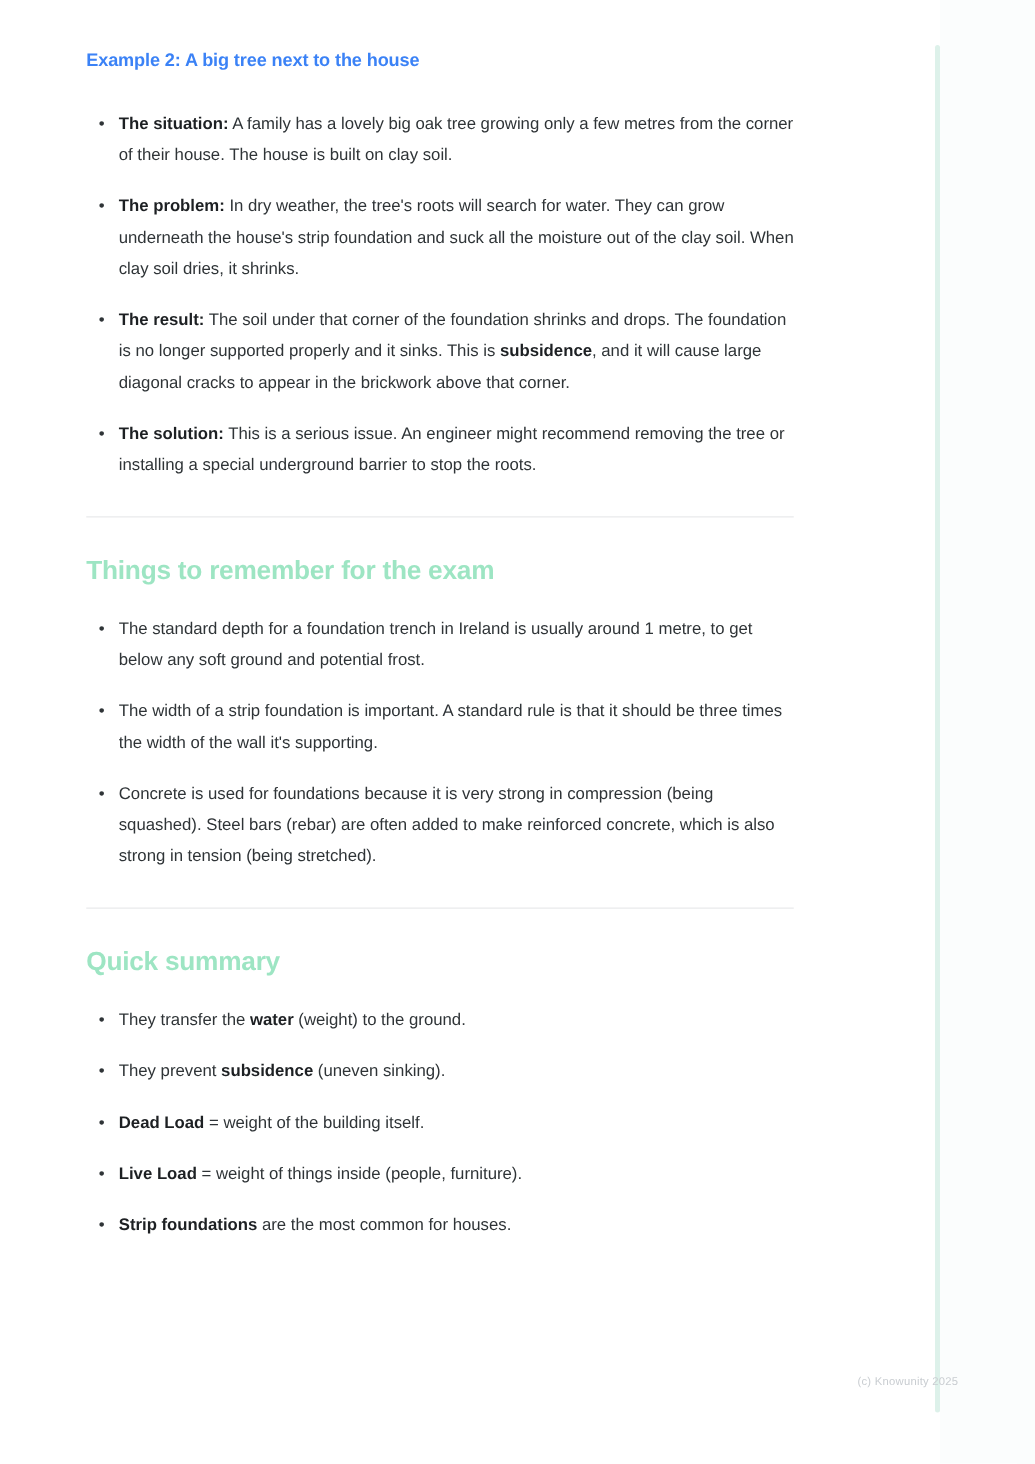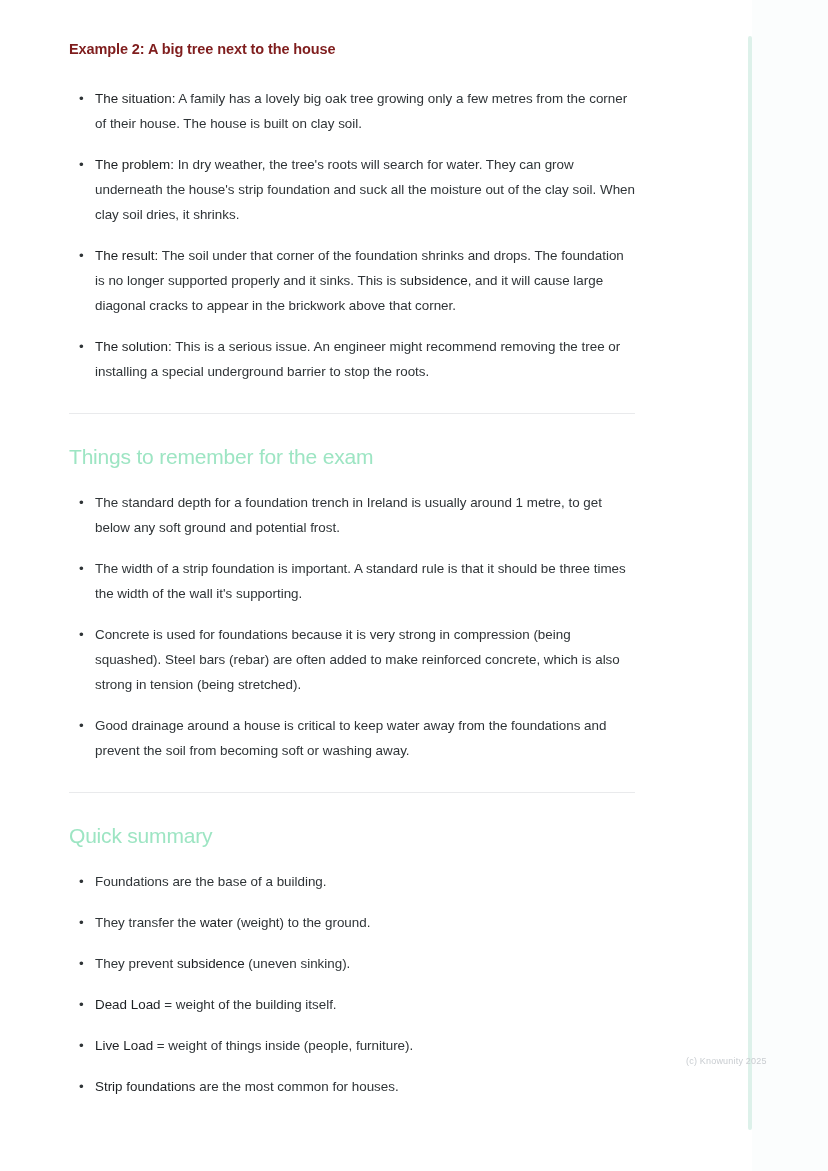--- a/index.html
+++ b/index.html
@@ -47,29 +47,29 @@
   .content {
     position: absolute;
     left: 69px;
     top: 40px;
     width: 567px;
   }
 
   .doc-title {
     font-size: 14.5px;
     font-weight: bold;
-    color: #7f1d1d;
+    color: #3b82f6;
     letter-spacing: -0.1px;
     margin: 0 0 26px 0;
     line-height: 1.35;
   }
 
   .section-heading {
     font-size: 21px;
-    font-weight: normal;
+    font-weight: bold;
     color: #9de5c3;
     margin: 0 0 20px 0;
     line-height: 1.3;
     letter-spacing: -0.2px;
   }
 
   ul.bullets {
     list-style: none;
     margin: 0;
     padding: 0;
@@ -89,35 +89,35 @@
     content: "\2022";
     position: absolute;
     left: 10px;
     top: 0;
     color: #2f3437;
     font-size: 13.4px;
     line-height: 25px;
   }
 
   ul.bullets li b {
-    font-weight: normal;
+    font-weight: bold;
     color: #1d2023;
   }
 
   .divider {
     height: 1px;
     background: #e9eaec;
     margin: 29px 0 29px 0;
     width: 566px;
   }
 
   .footer-mark {
     position: absolute;
     left: 686px;
-    top: 1056px;
+    top: 1100px;
     font-size: 9px;
     color: #c9cdd1;
     letter-spacing: 0.2px;
     white-space: nowrap;
   }
 </style>
 </head>
 <body>
 
 <div class="right-panel"></div>
@@ -136,29 +136,27 @@
       </ul>
 
     <div class="divider"></div>
 
     <h2 class="section-heading">Things to remember for the exam</h2>
 
     <ul class="bullets" id="exam-list">
         <li>The standard depth for a foundation trench in Ireland is usually around 1 metre, to get below any soft ground and potential frost.</li>
         <li>The width of a strip foundation is important. A standard rule is that it should be three times the width of the wall it's supporting.</li>
         <li>Concrete is used for foundations because it is very strong in compression (being squashed). Steel bars (rebar) are often added to make reinforced concrete, which is also strong in tension (being stretched).</li>
-        <li>Good drainage around a house is critical to keep water away from the foundations and prevent the soil from becoming soft or washing away.</li>
       </ul>
 
     <div class="divider"></div>
 
     <h2 class="section-heading">Quick summary</h2>
 
     <ul class="bullets" id="summary-list">
-        <li>Foundations are the base of a building.</li>
         <li>They transfer the <b>water</b> (weight) to the ground.</li>
         <li>They prevent <b>subsidence</b> (uneven sinking).</li>
         <li><b>Dead Load</b> = weight of the building itself.</li>
         <li><b>Live Load</b> = weight of things inside (people, furniture).</li>
         <li><b>Strip foundations</b> are the most common for houses.</li>
       </ul>
 
   </div>
 </div>
 

